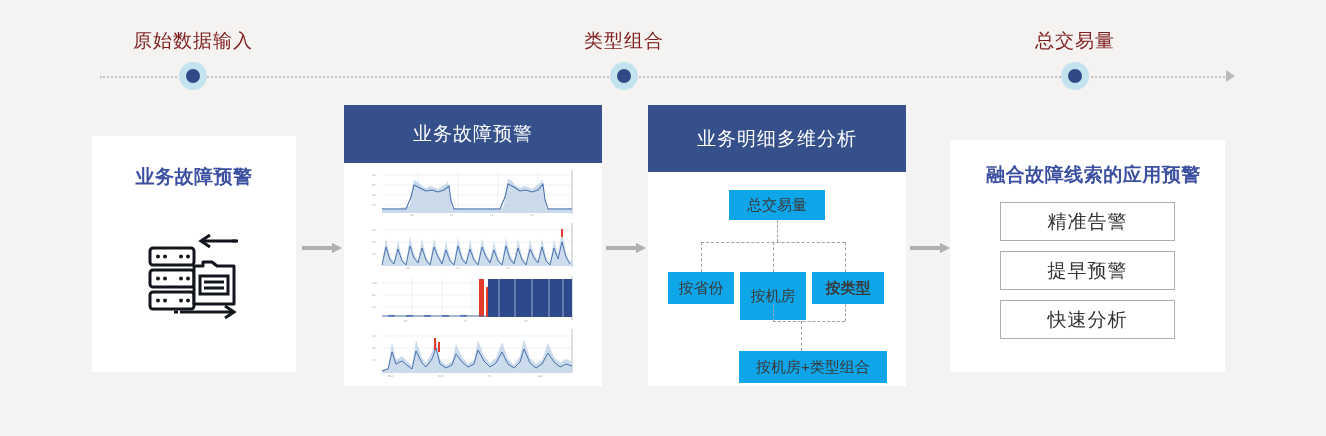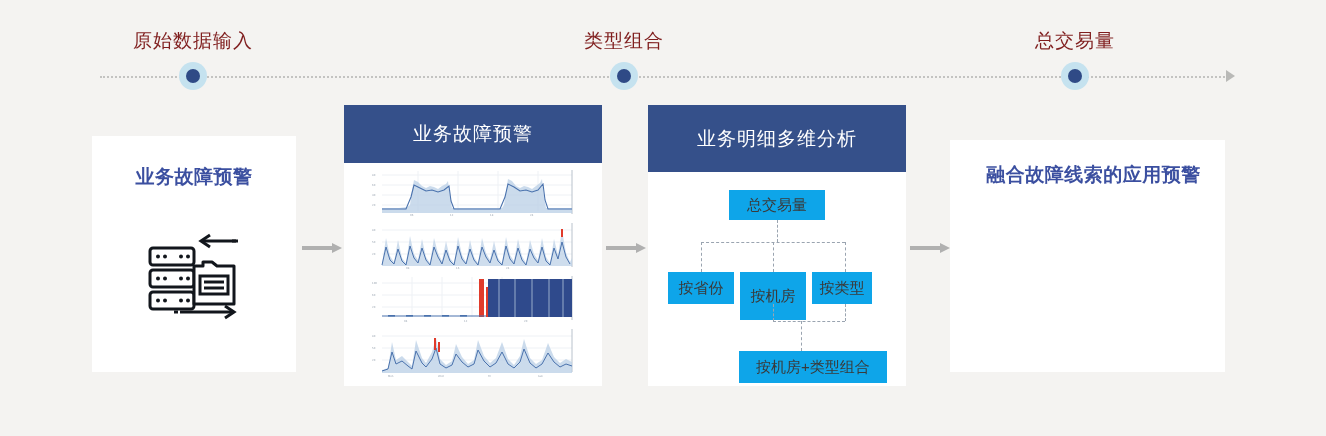--- a/index.html
+++ b/index.html
@@ -63,21 +63,21 @@
   #card-multi{left:648px;top:105px;width:258px;height:281px;}
   #card-multi .card-head{height:67px;}
   .tree{position:absolute;left:0;top:54px;width:258px;height:227px;}
   .tbox{
     position:absolute;background:#0ea5e9;color:#3a3a3a;font-size:15px;
     display:flex;align-items:center;justify-content:center;white-space:nowrap;
   }
   #tb-total{left:81px;top:31px;width:96px;height:30px;}
   #tb-prov {left:20px;top:113px;width:66px;height:32px;}
   #tb-room {left:92px;top:113px;width:66px;height:48px;}
-  #tb-type {left:164px;top:113px;width:60px;height:32px;}
+  #tb-type {left:164px;top:113px;width:72px;height:32px;font-weight:bold;}
   #tb-combo{left:91px;top:192px;width:148px;height:32px;}
   .dash-v{position:absolute;border-left:1px dashed #9aa4b0;}
   .dash-h{position:absolute;border-top:1px dashed #9aa4b0;}
 
   
   #card-out{left:950px;top:140px;width:275px;height:232px;}
   #card-out .card-title-blue{margin-top:22px;padding-left:12px;}
   .out-list{position:absolute;left:50px;top:62px;width:175px;}
   .out-item{
     border:1px solid #aeaeae;background:#fff;height:37px;margin-bottom:10px;
@@ -334,15 +334,20 @@
     </div>
   </div>
 
   <div class="conn" id="conn3">
     <div class="bar"></div>
       <div class="head"></div>
   </div>
 
   <div class="card" id="card-out">
     <div class="card-title-blue">融合故障线索的应用预警</div>
+    <div class="out-list">
+      <div class="out-item">精准告警</div>
+      <div class="out-item">提早预警</div>
+      <div class="out-item">快速分析</div>
+    </div>
   </div>
 
 </div>
 
 </body></html>

